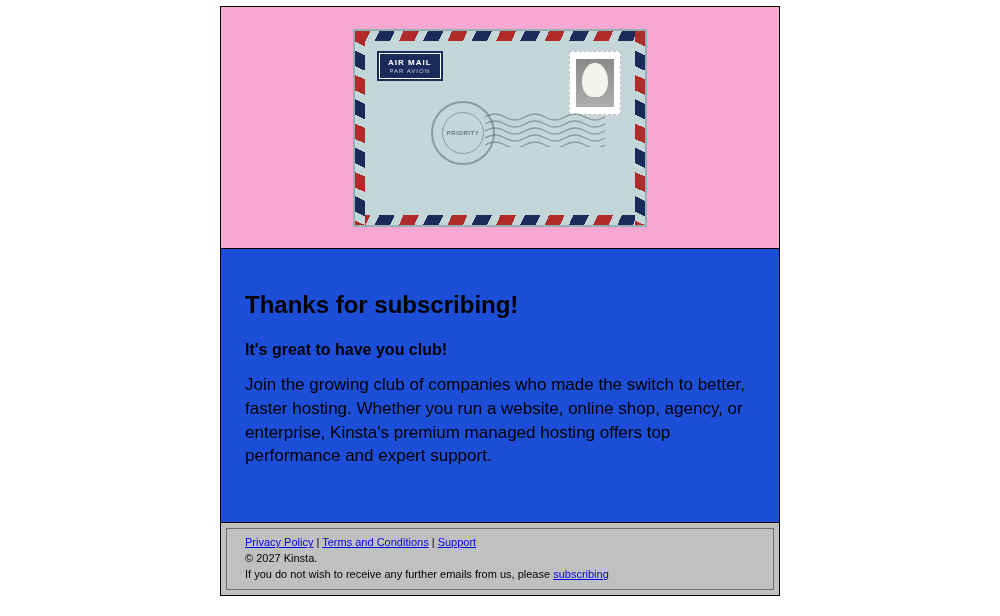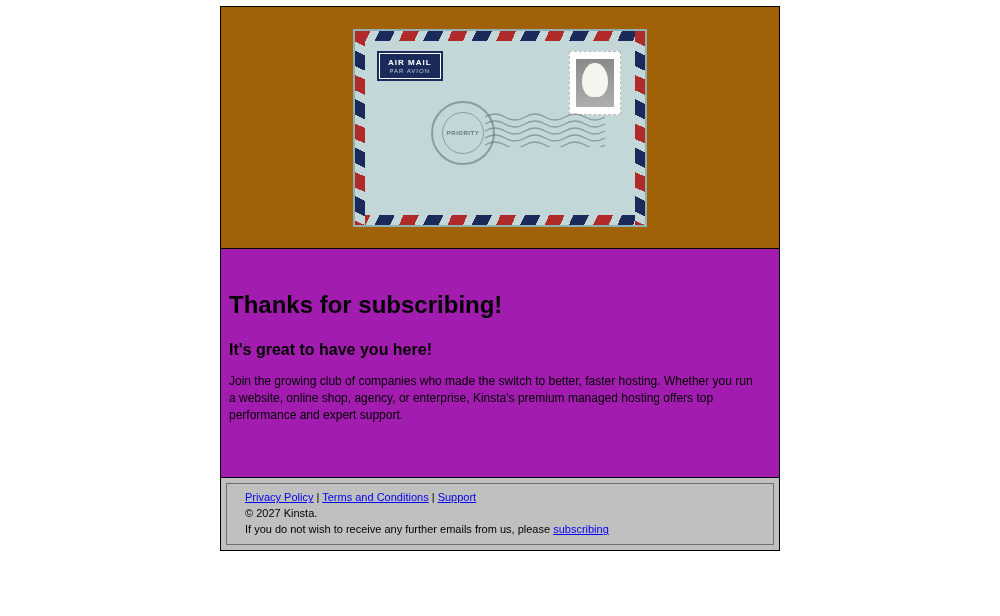--- a/index.html
+++ b/index.html
@@ -7,21 +7,21 @@
     font-family: Arial, Helvetica, sans-serif;
     background: #fff;
     display: flex;
     justify-content: center;
     padding: 6px 0;
   }
   .email-container {
     width: 560px;
   }
   .hero {
-    background: #a16207;
+    background: #f9a8d4;
     border: 1px solid #000;
     height: 243px;
     display: flex;
     justify-content: center;
     align-items: center;
   }
   .envelope {
     width: 294px;
     height: 198px;
     background: #c3d6d8;
@@ -111,31 +111,31 @@
   }
   .waves {
     position: absolute;
     top: 82px; left: 130px;
   }
   .waves svg { display: block; }
 
   .body-section {
     border: 1px solid #000;
     border-top: none;
-    padding: 42px 24px 54px 8px;
-    background: #a21caf;
+    padding: 42px 24px 54px 24px;
+    background: #1d4ed8;
   }
   .body-section h1 {
     font-size: 24px; font-weight: bold; margin-bottom: 22px;
   }
   .body-section h2 {
     font-size: 16px; font-weight: bold; margin-bottom: 14px;
   }
   .body-section p {
-    font-size: 12px; line-height: 1.4; color: #000;
+    font-size: 17px; line-height: 1.4; color: #000;
   }
 
   .footer {
     border: 1px solid #000;
     border-top: none;
     background: #c0c0c0;
     padding: 5px;
   }
   .footer-inner {
     border: 1px solid #6f6f6f;
@@ -187,21 +187,21 @@
             <path d="M0 25 q10 -6 20 0 t20 0 t20 0 t20 0 t20 0 t20 0"></path>
             <path d="M0 32 q10 -6 20 0 t20 0 t20 0 t20 0 t20 0 t20 0"></path>
           </g>
         </svg>
       </div>
     </div>
   </div>
 
   <div class="body-section">
     <h1>Thanks for subscribing!</h1>
-    <h2>It's great to have you here!</h2>
+    <h2>It's great to have you club!</h2>
     <p>Join the growing club of companies who made the switch to better, faster hosting. Whether you run a website, online shop, agency, or enterprise, Kinsta's premium managed hosting offers top performance and expert support.</p>
   </div>
 
   <div class="footer">
     <div class="footer-inner">
       <div>
         <a href="#">Privacy Policy</a><span class="sep"> | </span><a href="#">Terms and Conditions</a><span class="sep"> | </span><a href="#">Support</a>
       </div>
       <div>© 2027 Kinsta.</div>
       <div>

